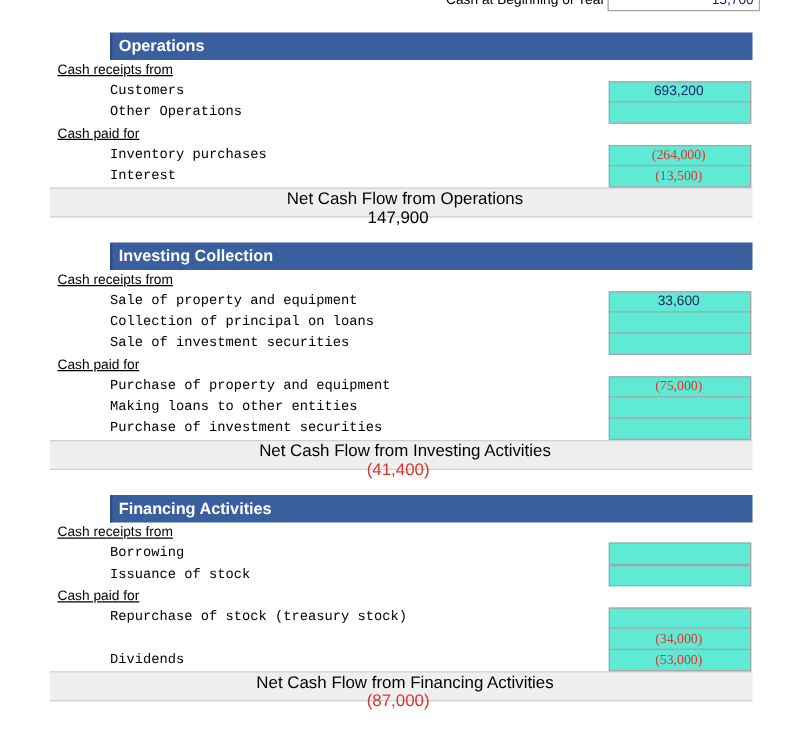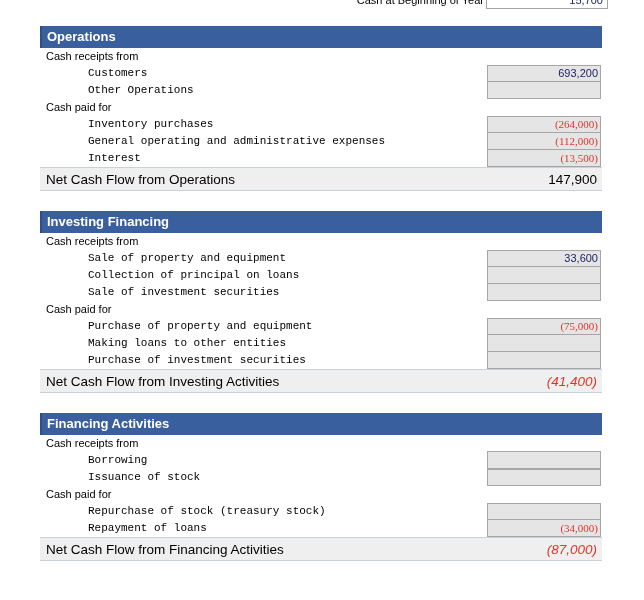--- a/index.html
+++ b/index.html
@@ -19,42 +19,44 @@
   }
   
   .content{position:absolute;left:40px;top:0;width:562px;}
   section{display:block;}
   .sec-first{margin-top:26px;}
   .sec-next{margin-top:20px;}
   .hdr{
     height:22px;line-height:22px;background:#3A5F9F;color:#fff;
     font-size:13px;font-weight:bold;padding-left:7px;
     box-shadow:inset 2px 0 0 #2F4E84;
+    margin-left:48px;
   }
   .row{position:relative;height:17px;font-size:11px;}
-  .lbl1{position:absolute;left:6px;top:0;line-height:17px;white-space:nowrap;}
+  .lbl1{position:absolute;left:6px;top:0;line-height:17px;white-space:nowrap;text-decoration:underline;}
   .lbl2{position:absolute;left:48px;top:0;line-height:17px;white-space:nowrap;font-family:Liberation Mono, monospace;}
   .cell{
     position:absolute;right:1px;width:114px;box-sizing:border-box;
-    border:1px solid #A6A6A6;background:#e5e5e5;
-    text-align:right;padding-right:2px;
+    border:1px solid #A6A6A6;background:#5eead4;
+    text-align:center;padding-right:2px;
     font-size:11px;color:#222266;
   }
   .cell.first{top:0;height:17px;line-height:15px;}
   .cell.cont{top:-1px;height:18px;line-height:16px;}
   .cell.neg{color:#E0352C;font-family:Liberation Serif, serif;}
   .net{
     height:22px;background:#EFEFEF;
     border-top:1px solid #CBD1DB;border-bottom:1px solid #CBD1DB;
     display:flex;align-items:center;justify-content:space-between;
     font-size:13.5px;
+    flex-direction:column;
   }
   .net-lbl{padding-left:6px;white-space:nowrap;}
   .net-val{padding-right:5px;}
-  .net-val.neg{color:#E0352C;font-style:italic;}
+  .net-val.neg{color:#E0352C;}
 </style>
 </head>
 <body>
 
 <div class="toprow">
   <span class="top-lbl">Cash at Beginning of Year</span>
   <span class="top-cell">15,700</span>
 </div>
 
 <div class="content">
@@ -73,35 +75,31 @@
       <span class="cell cont"></span>
     </div>
     <div class="row">
       <span class="lbl1">Cash paid for</span>
     </div>
     <div class="row">
       <span class="lbl2">Inventory purchases</span>
       <span class="cell first neg">(264,000)</span>
     </div>
     <div class="row">
-      <span class="lbl2">General operating and administrative expenses</span>
-      <span class="cell cont neg">(112,000)</span>
-    </div>
-    <div class="row">
       <span class="lbl2">Interest</span>
       <span class="cell cont neg">(13,500)</span>
     </div>
     <div class="net">
       <span class="net-lbl">Net Cash Flow from Operations</span>
       <span class="net-val">147,900</span>
     </div>
   </section>
 
   <section class="sec-next">
-    <div class="hdr">Investing Financing</div>
+    <div class="hdr">Investing Collection</div>
     <div class="row">
       <span class="lbl1">Cash receipts from</span>
     </div>
     <div class="row">
       <span class="lbl2">Sale of property and equipment</span>
       <span class="cell first">33,600</span>
     </div>
     <div class="row">
       <span class="lbl2">Collection of principal on loans</span>
       <span class="cell cont"></span>
@@ -145,22 +143,25 @@
       <span class="cell first"></span>
     </div>
     <div class="row">
       <span class="lbl1">Cash paid for</span>
     </div>
     <div class="row">
       <span class="lbl2">Repurchase of stock (treasury stock)</span>
       <span class="cell first"></span>
     </div>
     <div class="row">
-      <span class="lbl2">Repayment of loans</span>
       <span class="cell cont neg">(34,000)</span>
+    </div>
+    <div class="row">
+      <span class="lbl2">Dividends</span>
+      <span class="cell cont neg">(53,000)</span>
     </div>
     <div class="net">
       <span class="net-lbl">Net Cash Flow from Financing Activities</span>
       <span class="net-val neg">(87,000)</span>
     </div>
   </section>
 
 </div>
 
 </body></html>

